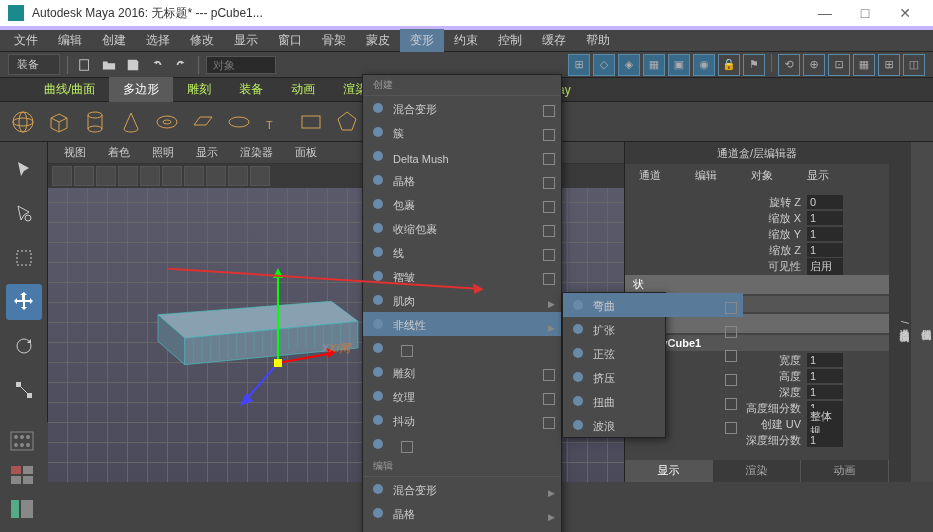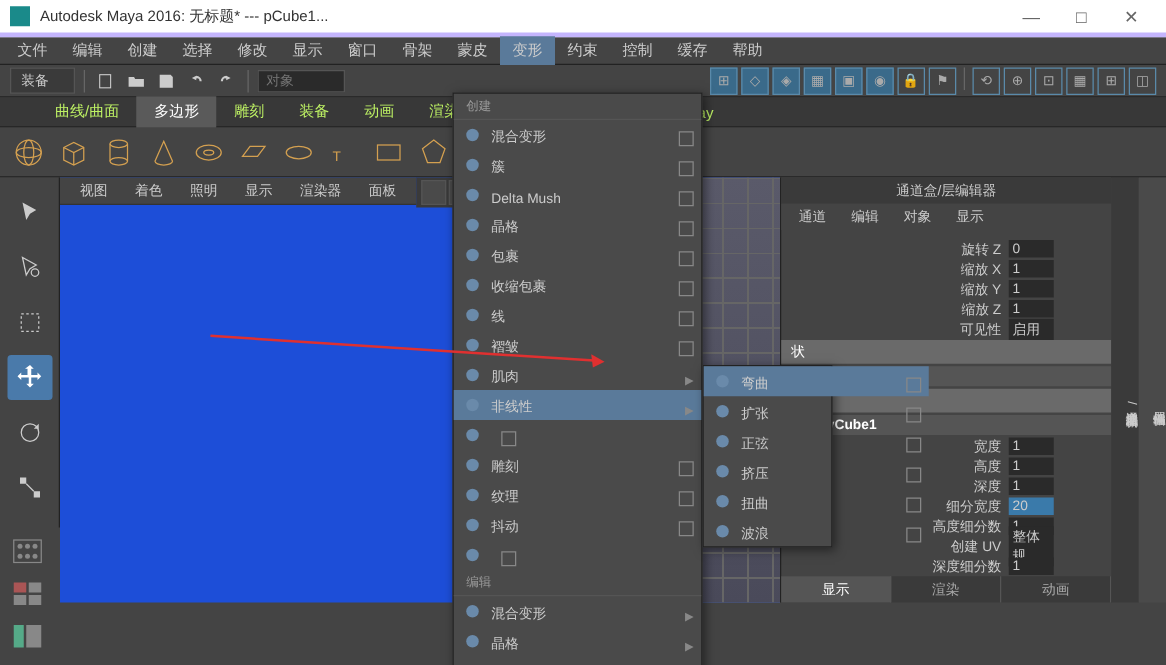--- a/index.html
+++ b/index.html
@@ -22,32 +22,32 @@
 .tabbar{height:24px;background:#383838;display:flex;align-items:center;padding-left:30px;border-bottom:1px solid #222}
 .tabbar .tab{color:#bef264;padding:4px 14px;font-size:12px}
 .tabbar .tab.active{background:#5a5a5a;color:#fff}
 .shelf{height:40px;background:#444;display:flex;align-items:center;padding:0 8px;gap:6px;border-bottom:1px solid #222}
 .shelf .sbtn{width:30px;height:30px;display:flex;align-items:center;justify-content:center}
 .shelf .sbtn svg{width:26px;height:26px}
 .midrow{height:340px;display:flex}
 .lefttools{width:48px;background:#444;display:flex;flex-direction:column;align-items:center;gap:8px;padding-top:10px;border-right:1px solid #222}
 .lefttools .lt{width:36px;height:36px;display:flex;align-items:center;justify-content:center;color:#aaa}
 .lefttools .lt.active{background:#4a7aaa;border-radius:3px}
-.viewport{flex:1;background:#1d4ed8;position:relative;display:flex;}
+.viewport{flex:1;background:#7dd3fc;position:relative;display:flex;flex-direction:column}
 .vpmenus{height:22px;background:#444;display:flex;align-items:center;padding:0 6px;gap:2px;border-bottom:1px solid #333}
 .vpmenus .vm{color:#ccc;padding:2px 10px;font-size:11px}
 .vptools{height:24px;background:#3a3a3a;display:flex;align-items:center;padding:0 4px;gap:2px}
 .vptools .vt{width:20px;height:20px;background:#4a4a4a;border:1px solid #555}
 .vpcanvas{flex:1;background:linear-gradient(180deg,#5a5a6a 0%,#4a4a5a 100%);position:relative;overflow:hidden}
 .grid{position:absolute;inset:0;background-image:repeating-linear-gradient(0deg,transparent,transparent 19px,#666 19px,#666 20px),repeating-linear-gradient(90deg,transparent,transparent 19px,#666 19px,#666 20px)}
 .cube3d{position:absolute;left:40px;top:100px;width:340px;height:80px}
 .watermark{position:absolute;left:50%;top:50%;transform:translate(-50%,-50%);font-size:48px;color:rgba(200,200,200,0.3);font-weight:bold;font-style:italic}
 .rightpanel{width:265px;background:#444;border-left:1px solid #222;display:flex;flex-direction:column}
 .rptitle{height:22px;background:#3a3a3a;color:#ccc;padding:3px 8px;font-size:11px;display:flex;align-items:center;justify-content:center}
-.rpmenus{height:22px;background:#444;display:flex;align-items:center;padding:0 4px;gap:0}
+.rpmenus{height:22px;background:#444;display:flex;align-items:center;padding:0 4px;gap:14px}
 .rpmenus .rm{color:#ccc;padding:2px 10px;font-size:11px}
 .attrrow{height:16px;display:flex;align-items:center;justify-content:flex-end;padding-right:46px;color:#ccc;font-size:11px}
 .attrrow .lbl{width:60px;text-align:right;margin-right:6px}
 .attrrow .val{width:36px;background:#2a2a2a;padding:1px 3px;text-align:left}
 .attrrow .val.hi{background:#3a7aaa}
 .nodehdr{background:#6a6a6a;color:#fff;padding:2px 8px;font-size:11px;margin:1px 0}
 .rtabs{height:22px;background:#3a3a3a;display:flex;margin-top:auto}
 .rtabs .rt{flex:1;text-align:center;color:#aaa;padding:3px 0;font-size:11px;border-right:1px solid #555}
 .rtabs .rt.active{background:#555;color:#fff}
 .sidestrip{width:22px;background:#3a3a3a;writing-mode:vertical-rl;color:#ccc;font-size:10px;text-align:center;padding-top:20px}
@@ -380,24 +380,20 @@
         </div>
         <div class="attrrow">
           <span class="lbl">高度</span>
           <span class="val">1</span>
         </div>
         <div class="attrrow">
           <span class="lbl">深度</span>
           <span class="val">1</span>
         </div>
         <div class="attrrow">
-          <span class="lbl">细分宽度</span>
-          <span class="val hi">20</span>
-        </div>
-        <div class="attrrow">
           <span class="lbl">高度细分数</span>
           <span class="val">1</span>
         </div>
         <div class="attrrow">
           <span class="lbl">创建 UV</span>
           <span class="val">整体规...</span>
         </div>
         <div class="attrrow">
           <span class="lbl">深度细分数</span>
           <span class="val">1</span>

